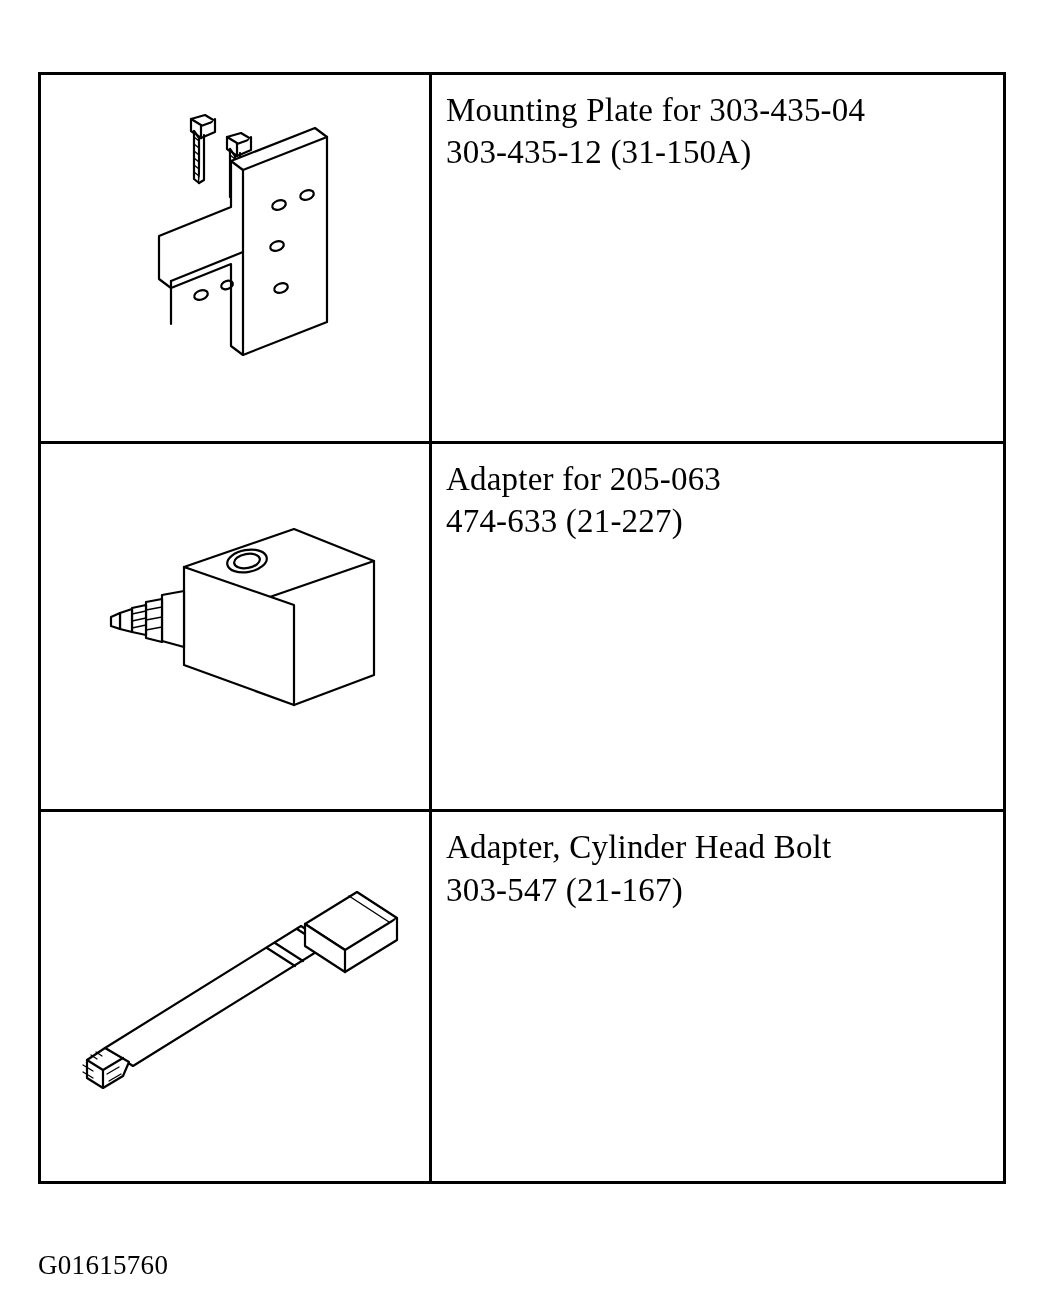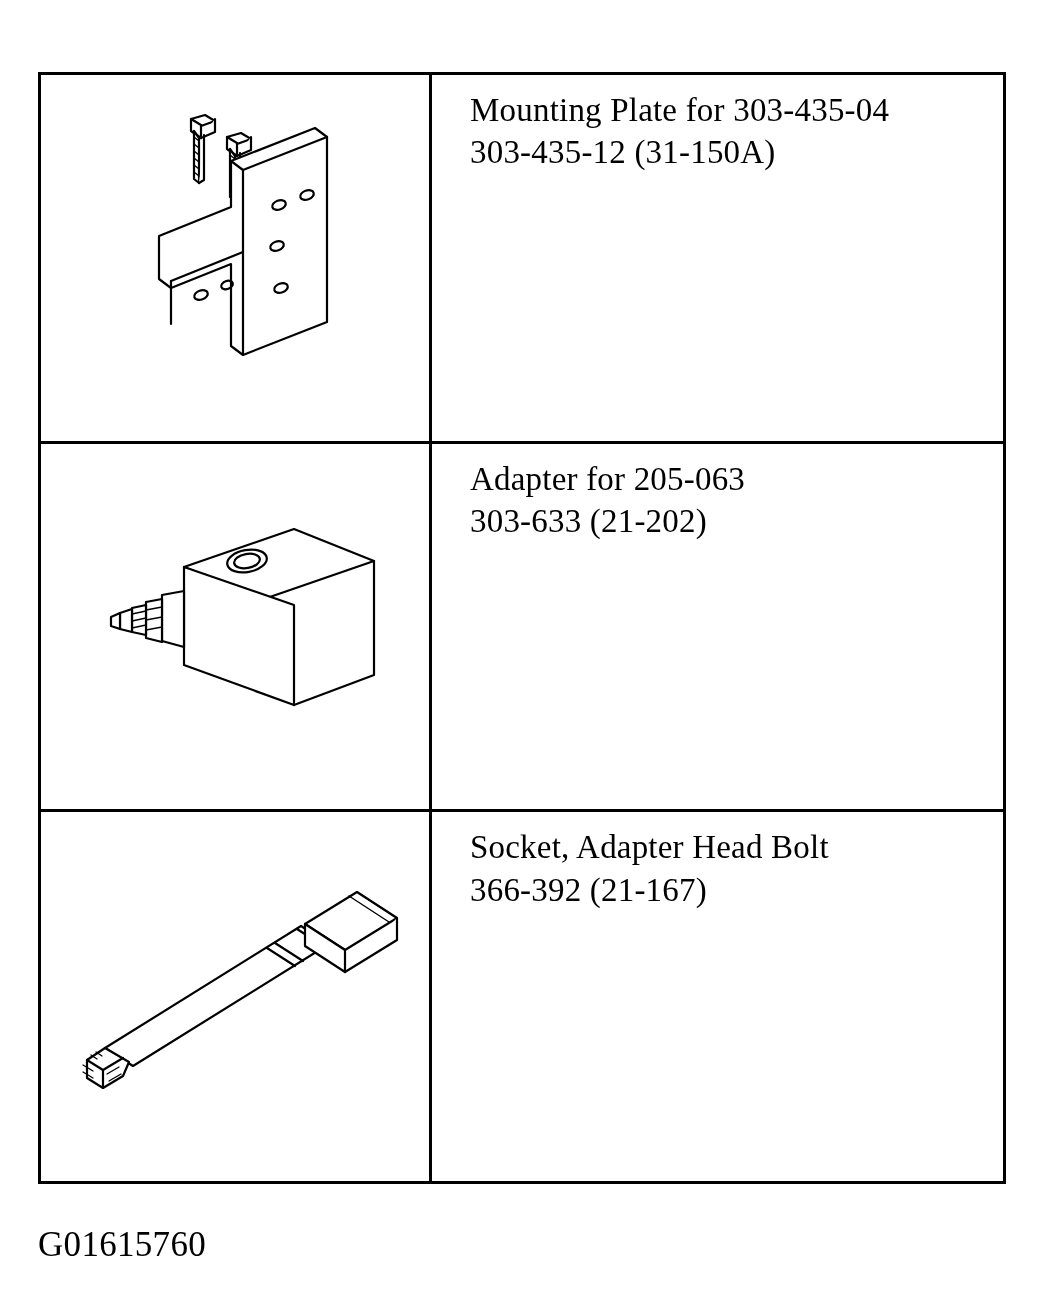--- a/index.html
+++ b/index.html
@@ -30,21 +30,20 @@
     height: 1112px;
     border: 3px solid #000;
     box-sizing: border-box;
   }
   .tool-row {
     position: relative;
     display: flex;
     box-sizing: border-box;
     border-bottom: 3px solid #000;
     height: 33.3333%;
-    gap: 24px;
   }
   .tool-row:last-child {
     border-bottom: none;
   }
   .cell-figure {
     width: 391px;
     flex: 0 0 391px;
     border-right: 3px solid #000;
     box-sizing: border-box;
     position: relative;
@@ -79,22 +78,22 @@
     left: 58px;
     top: 55px;
   }
   #fig-socket {
     left: 8px;
     top: 60px;
   }
   .figure-id {
     position: absolute;
     left: 38px;
-    top: 1225px;
-    font-size: 35px;
+    top: 1250px;
+    font-size: 27px;
     font-family: "Liberation Serif", serif;
     letter-spacing: 0.3px;
   }
 </style>
 </head>
 <body>
 
 <div class="page">
 
   <div class="tool-table">
@@ -160,21 +159,21 @@
               <path d="M33 110 l-12 4 l0 16 l12 3 z" fill="#fff"></path>
               <path d="M21 114 l-9 4 l0 9 l9 3 z" fill="#fff"></path>
               <path d="M47 112 l-14 3 M47 119 l-14 3 M47 126 l-14 3" stroke-width="1.3"></path>
               <path d="M63 108 l-16 3 M63 118 l-16 3 M63 128 l-16 3" stroke-width="1.3"></path>
             </g>
           </svg>
         </div>
       </div>
       <div class="cell-text">
         <div class="desc-line">Adapter for 205-063</div>
-        <div class="desc-line">303-633 (21-202)</div>
+        <div class="desc-line">474-633 (21-227)</div>
       </div>
     </div>
 
     <div class="tool-row">
       <div class="cell-figure">
         <div class="fig-wrap">
           <svg id="fig-socket" width="360" height="240" viewBox="0 0 360 240">
             <g fill="none" stroke="#000" stroke-width="2.2" stroke-linejoin="round" stroke-linecap="round">
 
               <path d="M56 176 l196 -122 l28 18 l-196 122 z" fill="#fff"></path>
@@ -193,22 +192,22 @@
               <path d="M38 188 l16 10 l20 -12"></path>
               <path d="M54 198 l0 18"></path>
               <path d="M42 183 l6 4 M47 180 l6 4" stroke-width="1.3"></path>
               <path d="M34 193 l10 6 M34 200 l10 6" stroke-width="1.3"></path>
               <path d="M58 202 l12 -7 M60 209 l12 -7" stroke-width="1.3"></path>
             </g>
           </svg>
         </div>
       </div>
       <div class="cell-text">
-        <div class="desc-line">Socket, Adapter Head Bolt</div>
-        <div class="desc-line">366-392 (21-167)</div>
+        <div class="desc-line">Adapter, Cylinder Head Bolt</div>
+        <div class="desc-line">303-547 (21-167)</div>
       </div>
     </div>
 
   </div>
 
   <div class="figure-id">G01615760</div>
 
 </div>
 
 </body></html>

